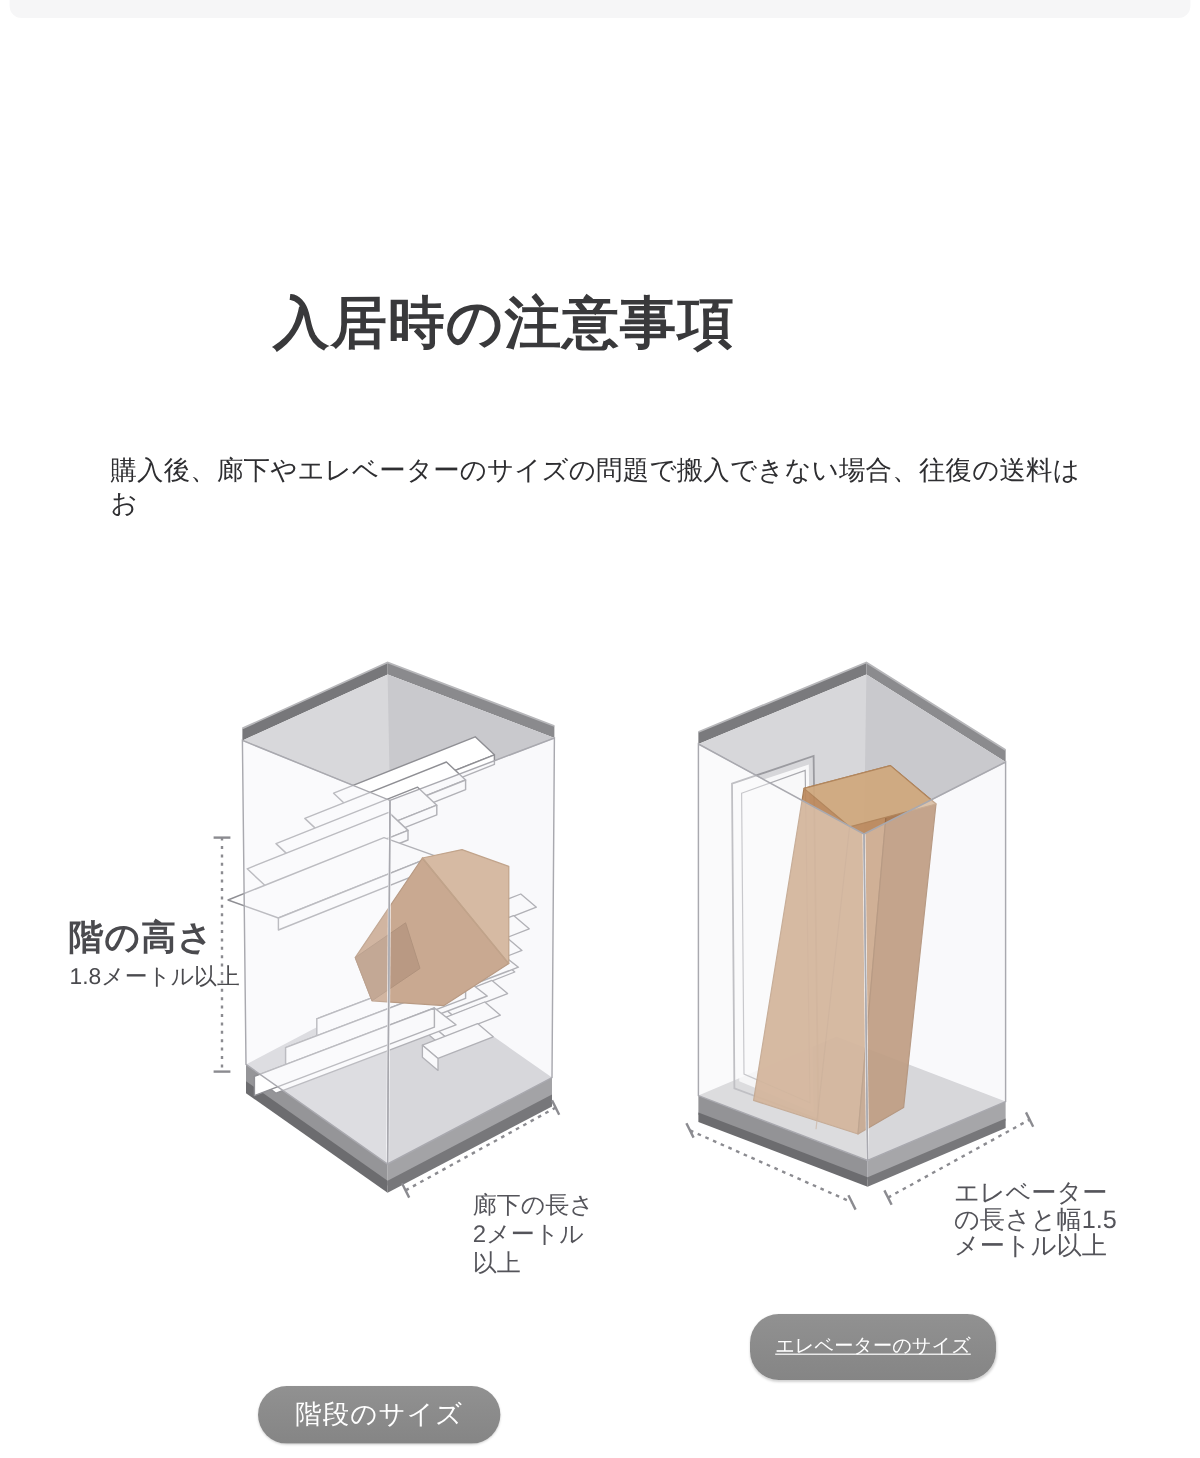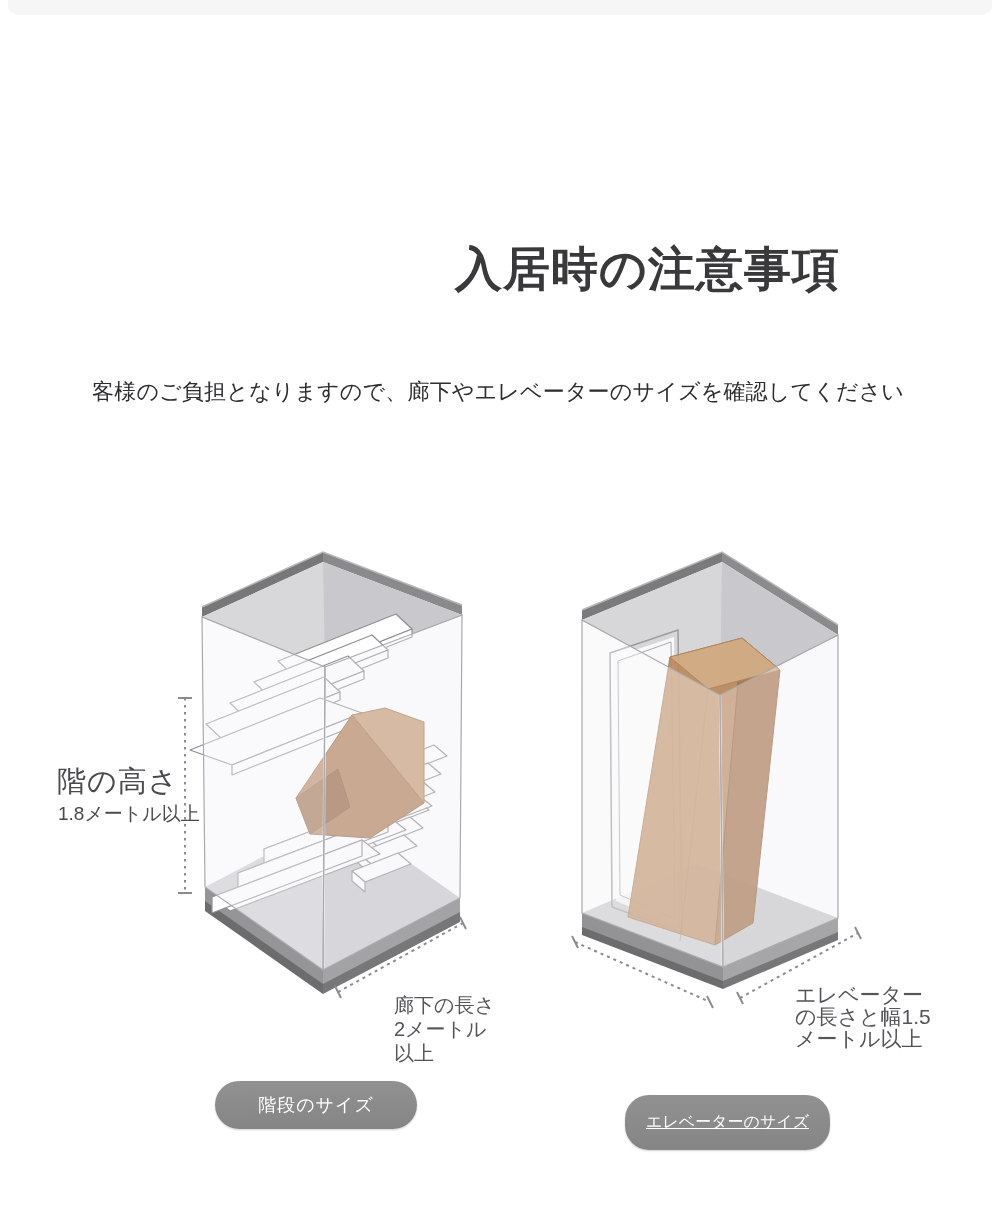--- a/index.html
+++ b/index.html
@@ -10,36 +10,36 @@
     position: relative;
     overflow: hidden;
   }
   .top-strip {
     position: absolute; left: 8px; top: 0; width: 984px; height: 15px;
     background: #f6f6f7;
     border-radius: 0 0 10px 10px;
   }
   .page-title {
     position: absolute; left: 0; top: 238px; width: 840px;
-    text-align: right;
+    text-align: center;
     font-size: 47px; font-weight: 800; color: #39393b;
     letter-spacing: 1px;
   }
   .intro-text {
     position: absolute; left: 92px; top: 378px; width: 830px;
     font-size: 22px; line-height: 28px; color: #2e2e31;
     letter-spacing: 0.2px;
   }
   .diagram-svg { position: absolute; }
   #stairs-svg   { left: 40px;  top: 545px; }
   #elevator-svg { left: 540px; top: 545px; }
 
   .floor-height-label {
     position: absolute; left: 57px; top: 762px;
-    font-size: 29px; color: #4a4a4e; font-weight: 400;
+    font-size: 29px; color: #4a4a4e; font-weight: 700;
     letter-spacing: 1px;
   }
   .floor-height-value {
     position: absolute; left: 58px; top: 801px;
     font-size: 19px; color: #4a4a4e; font-weight: 500;
   }
   .corridor-label {
     position: absolute; left: 394px; top: 980px;
     font-size: 20px; line-height: 24px; color: #54545a; font-weight: 500; margin-top: 13px;
   }
@@ -49,37 +49,37 @@
   }
   .pill-button {
     position: absolute;
     background: linear-gradient(180deg, #919191 0%, #858585 100%);
     color: #ffffff;
     display: flex; align-items: center; justify-content: center;
     border: none; cursor: pointer;
     box-shadow: 0 1px 2px rgba(0,0,0,0.18);
   }
   #stairs-button {
-    left: 215px; top: 1081px; width: 202px; height: 48px;
-    border-radius: 24px; font-size: 18px; letter-spacing: 1px;
+    left: 215px; top: 1155px; width: 202px; height: 48px;
+    border-radius: 24px; font-size: 22px; letter-spacing: 1px;
   }
   #elevator-button {
     left: 625px; top: 1095px; width: 205px; height: 55px;
     border-radius: 24px; font-size: 16px; text-decoration: underline;
   }
 </style>
 </head>
 <body>
 
 <div class="top-strip"></div>
 
 <div class="page-title">入居時の注意事項</div>
 
 <div class="intro-text">
-  <div>客様のご負担となりますので、廊下やエレベーターのサイズを確認してください</div>
+  <div>購入後、廊下やエレベーターのサイズの問題で搬入できない場合、往復の送料はお</div>
 </div>
 
 <svg id="stairs-svg" class="diagram-svg" width="440" height="470" viewBox="0 0 440 470">
 
   <g>
     <polygon points="162,62 283,7 283,17 162,72" fill="#77777a"></polygon>
     <polygon points="283,7 422,60 422,70 283,17" fill="#8a8a8d"></polygon>
     <polyline points="162,62 283,7 422,60" fill="none" stroke="#b7b7ba" stroke-width="1.5"></polyline>
   </g>
 

